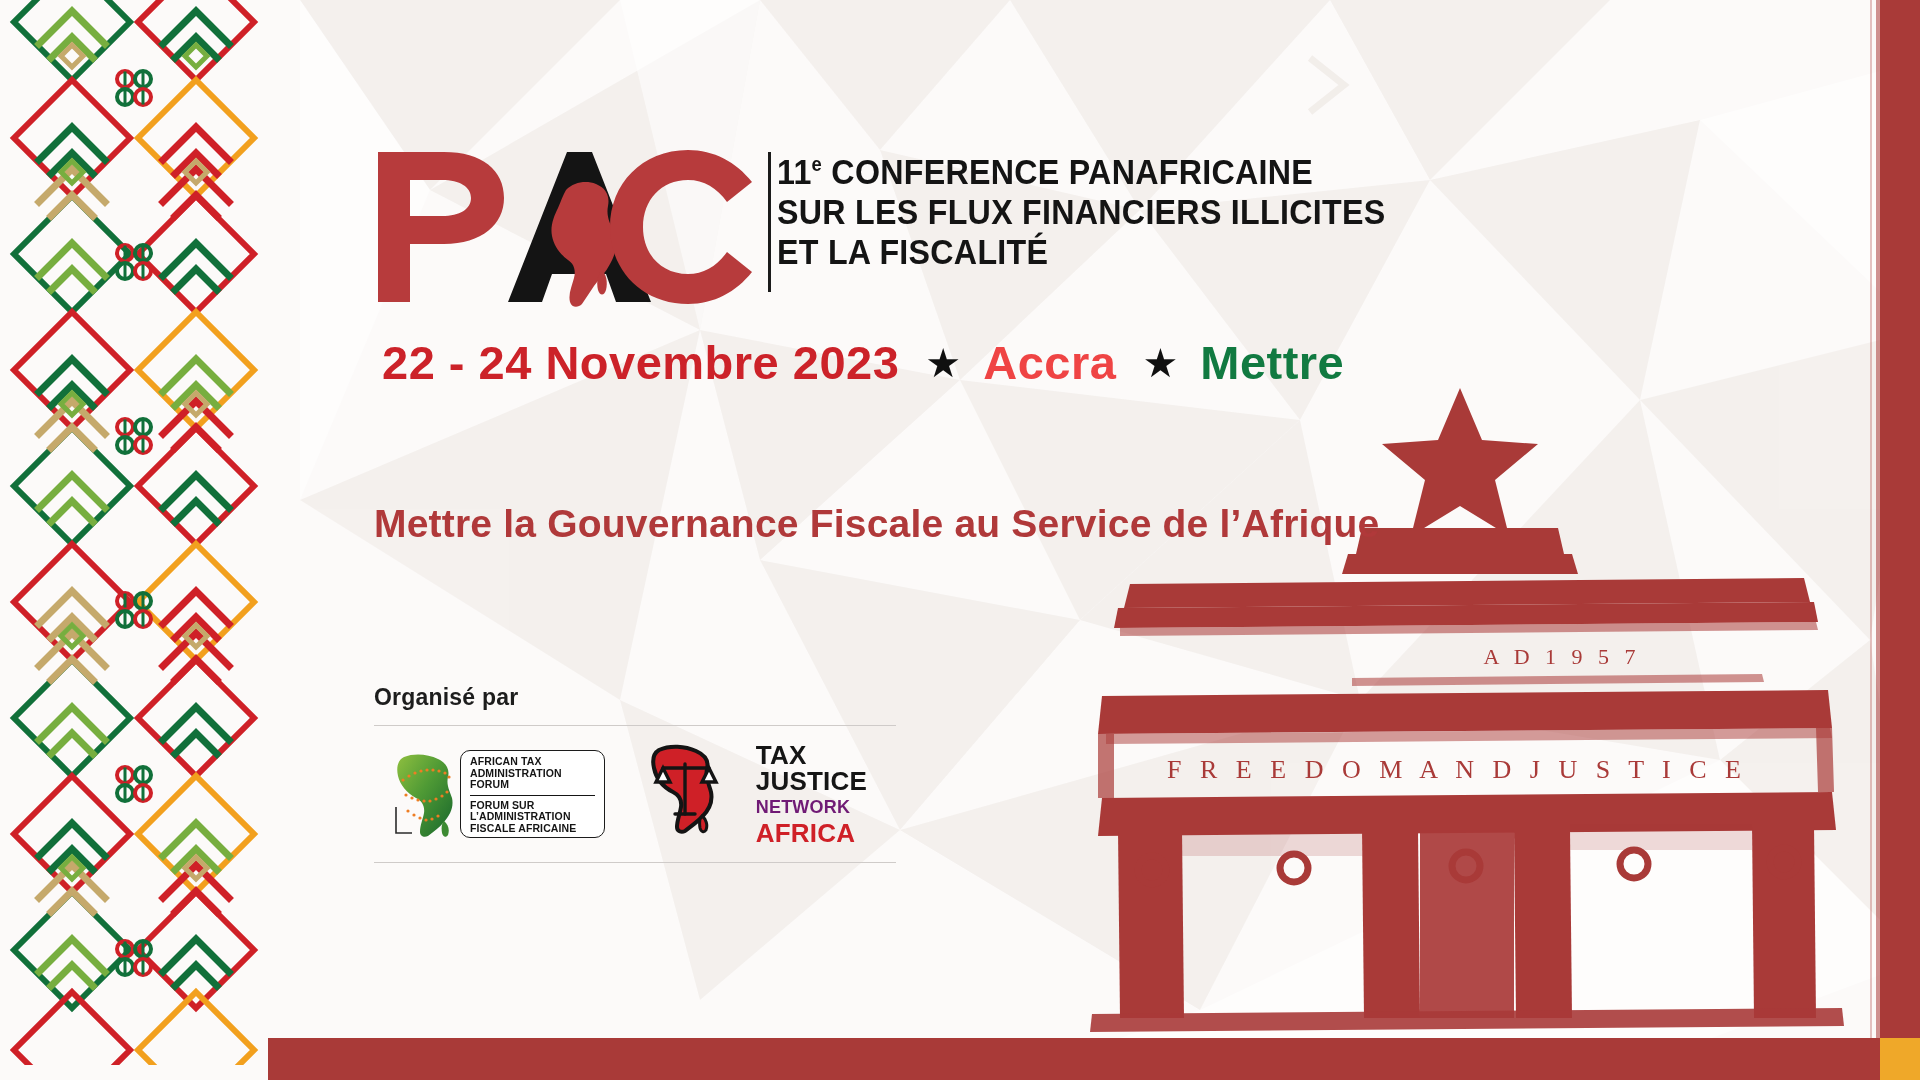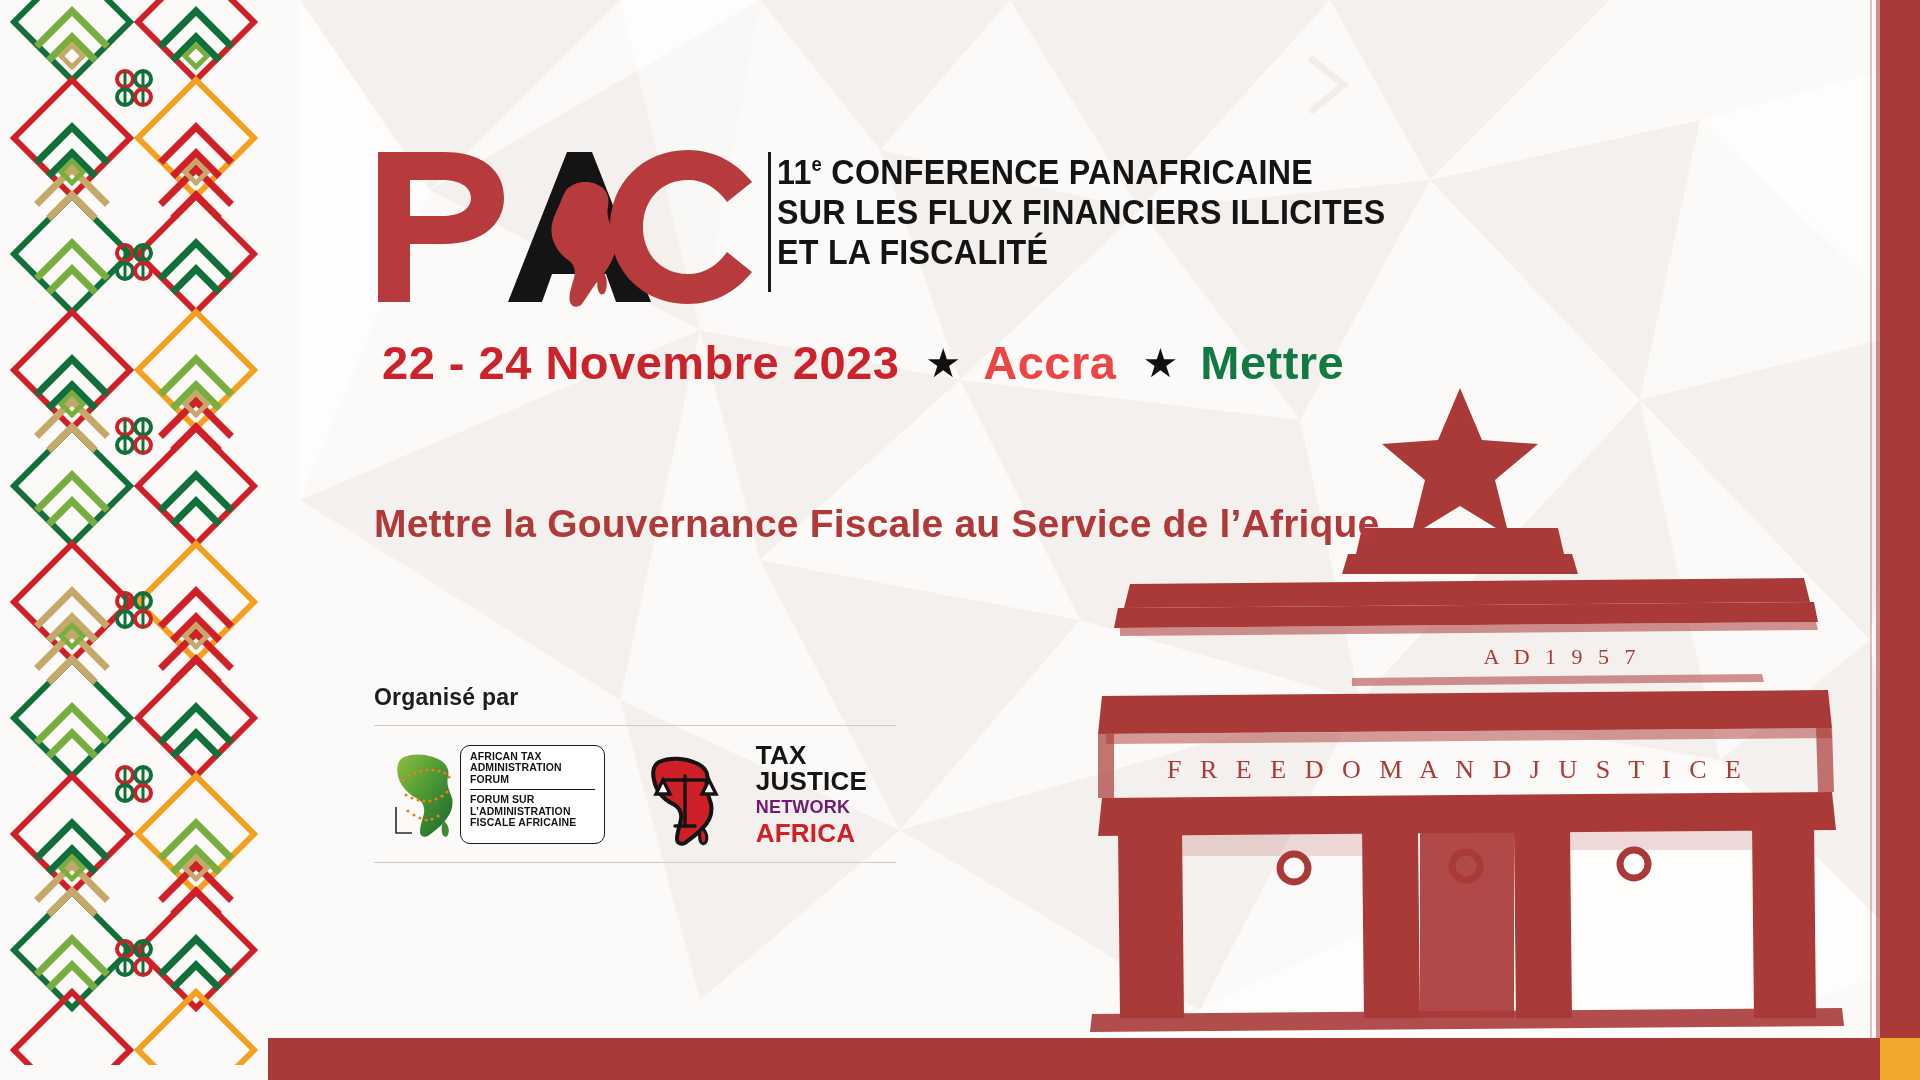--- a/index.html
+++ b/index.html
@@ -116,34 +116,34 @@
   .org { position:absolute; left:374px; top:684px; width:540px; }
   .org-label { font-weight:700; font-size:23px; color:#1d1d1d; letter-spacing:.2px; }
   .org-rule { width:522px; height:1px; background:#cfcbc9; margin-top:14px; }
   .org-rule-btm { width:522px; height:1px; background:#cfcbc9; margin-top:16px; }
   .org-logos { display:flex; align-items:center; gap:36px; padding:16px 0 0 12px; }
 
   .ataf { display:flex; align-items:center; }
   .ataf-map { width:78px; height:86px; flex:none; }
   .ataf-box {
     border:1.4px solid #1c1c1c; border-radius:10px;
-    padding:5px 9px 14px 9px; margin-left:-4px;
+    padding:5px 9px 3px 9px; margin-left:-4px;
     background:#fff;
   }
   .ataf-box .l1 {
     font-size:10.5px; font-weight:700; color:#151515;
     line-height:11.5px; letter-spacing:.1px;
   }
   .ataf-div { height:1px; background:#151515; margin:4px 0 4px 0; }
   .ataf-box .l2 {
     font-size:10.5px; font-weight:700; color:#151515;
     line-height:11.5px; letter-spacing:.1px;
   }
 
-  .tjna { display:flex; align-items:flex-end; gap:19px; }
+  .tjna { display:flex; align-items:flex-start; gap:19px; }
   .tjna-mark { width:96px; height:92px; flex:none; }
   .tjna-txt {
     font-family:"Liberation Sans Narrow","Liberation Sans", sans-serif;
     font-weight:800; line-height:26px; letter-spacing:.2px;
   }
   .tjna-txt .a { font-size:26px; color:#151515; display:block; }
   .tjna-txt .b { font-size:18px; color:#701a75; display:block; }
   .tjna-txt .c { font-size:26px; color:#cf2027; display:block; }
 </style>
 </head>

